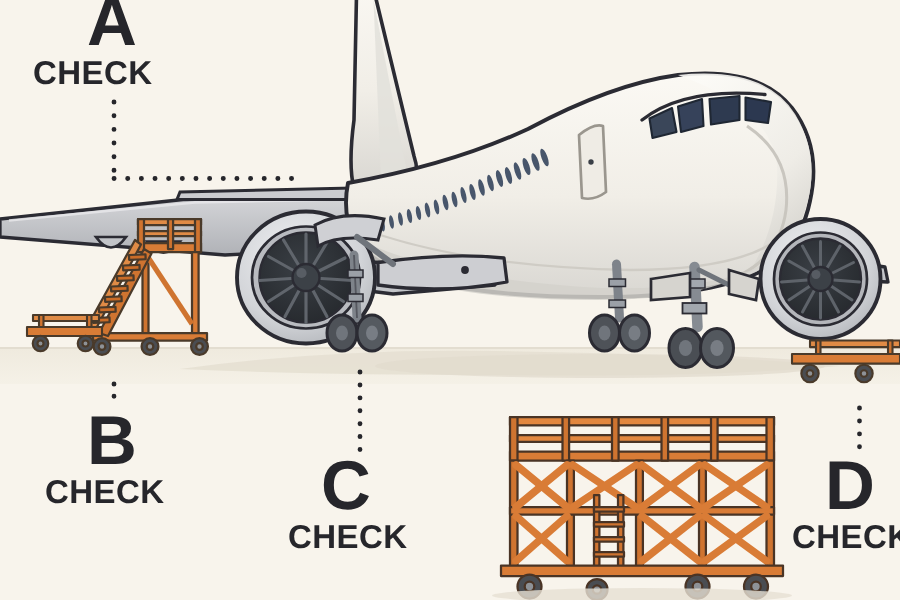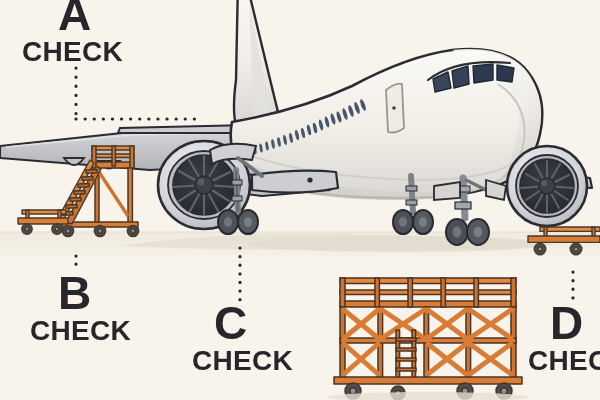--- a/index.html
+++ b/index.html
@@ -30,21 +30,21 @@
     white-space: nowrap;
     user-select: none;
   }
   .label-letter {
     display: block;
     font-size: 46px;
     letter-spacing: -0.5px;
   }
   .label-word {
     display: block;
-    font-size: 28px;
+    font-size: 22px;
     letter-spacing: 0.3px;
   }
   
   #label-a { left: 22px; top: -7px; }
   #label-a .label-letter { margin-left: 36px; }
   #label-a .label-word { margin-top: 2px; }
 
   #label-b { left: 30px; top: 272px; }
   #label-b .label-letter { margin-left: 28px; }
   #label-b .label-word { margin-top: 2px; }

